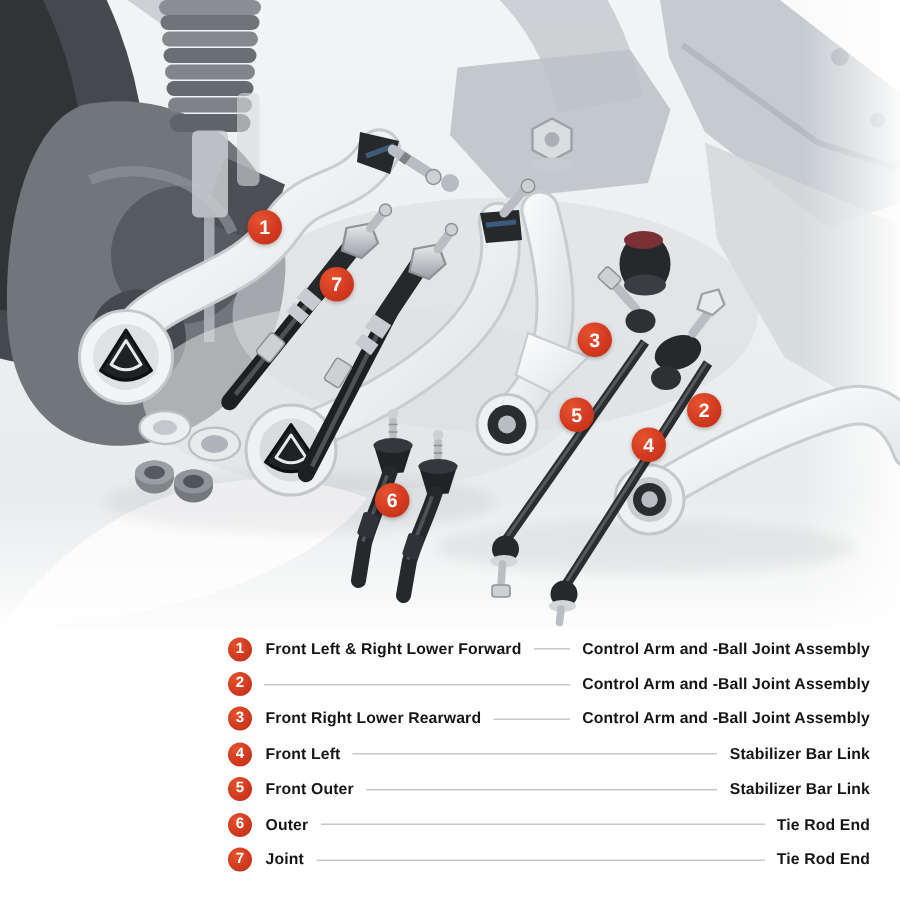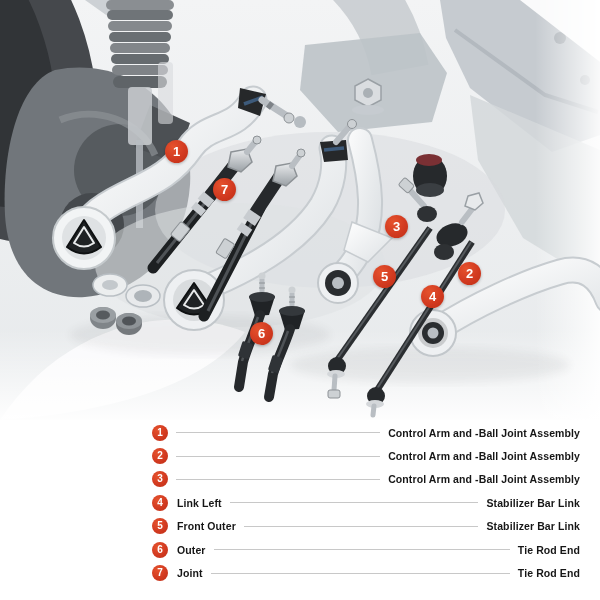--- a/index.html
+++ b/index.html
@@ -253,36 +253,38 @@
     <div class="marker" style="left:385px;top:215px">3</div>
     <div class="marker" style="left:421px;top:285px">4</div>
     <div class="marker" style="left:373px;top:265px">5</div>
     <div class="marker" style="left:250px;top:322px">6</div>
     <div class="marker" style="left:213px;top:178px">7</div>
   </div>
 
   <div class="legend">
     <div class="lrow">
       <span class="lnum">1</span>
+      <span class="llabel">Front Left &amp; Right Lower Forward</span>
       <span class="lline"></span>
       <span class="lvalue">Control Arm and -Ball Joint Assembly</span>
     </div>
     <div class="lrow">
       <span class="lnum">2</span>
       <span class="lline"></span>
       <span class="lvalue">Control Arm and -Ball Joint Assembly</span>
     </div>
     <div class="lrow">
       <span class="lnum">3</span>
+      <span class="llabel">Front Right Lower Rearward</span>
       <span class="lline"></span>
       <span class="lvalue">Control Arm and -Ball Joint Assembly</span>
     </div>
     <div class="lrow">
       <span class="lnum">4</span>
-      <span class="llabel">Link Left</span>
+      <span class="llabel">Front Left</span>
       <span class="lline"></span>
       <span class="lvalue">Stabilizer Bar Link</span>
     </div>
     <div class="lrow">
       <span class="lnum">5</span>
       <span class="llabel">Front Outer</span>
       <span class="lline"></span>
       <span class="lvalue">Stabilizer Bar Link</span>
     </div>
     <div class="lrow">

